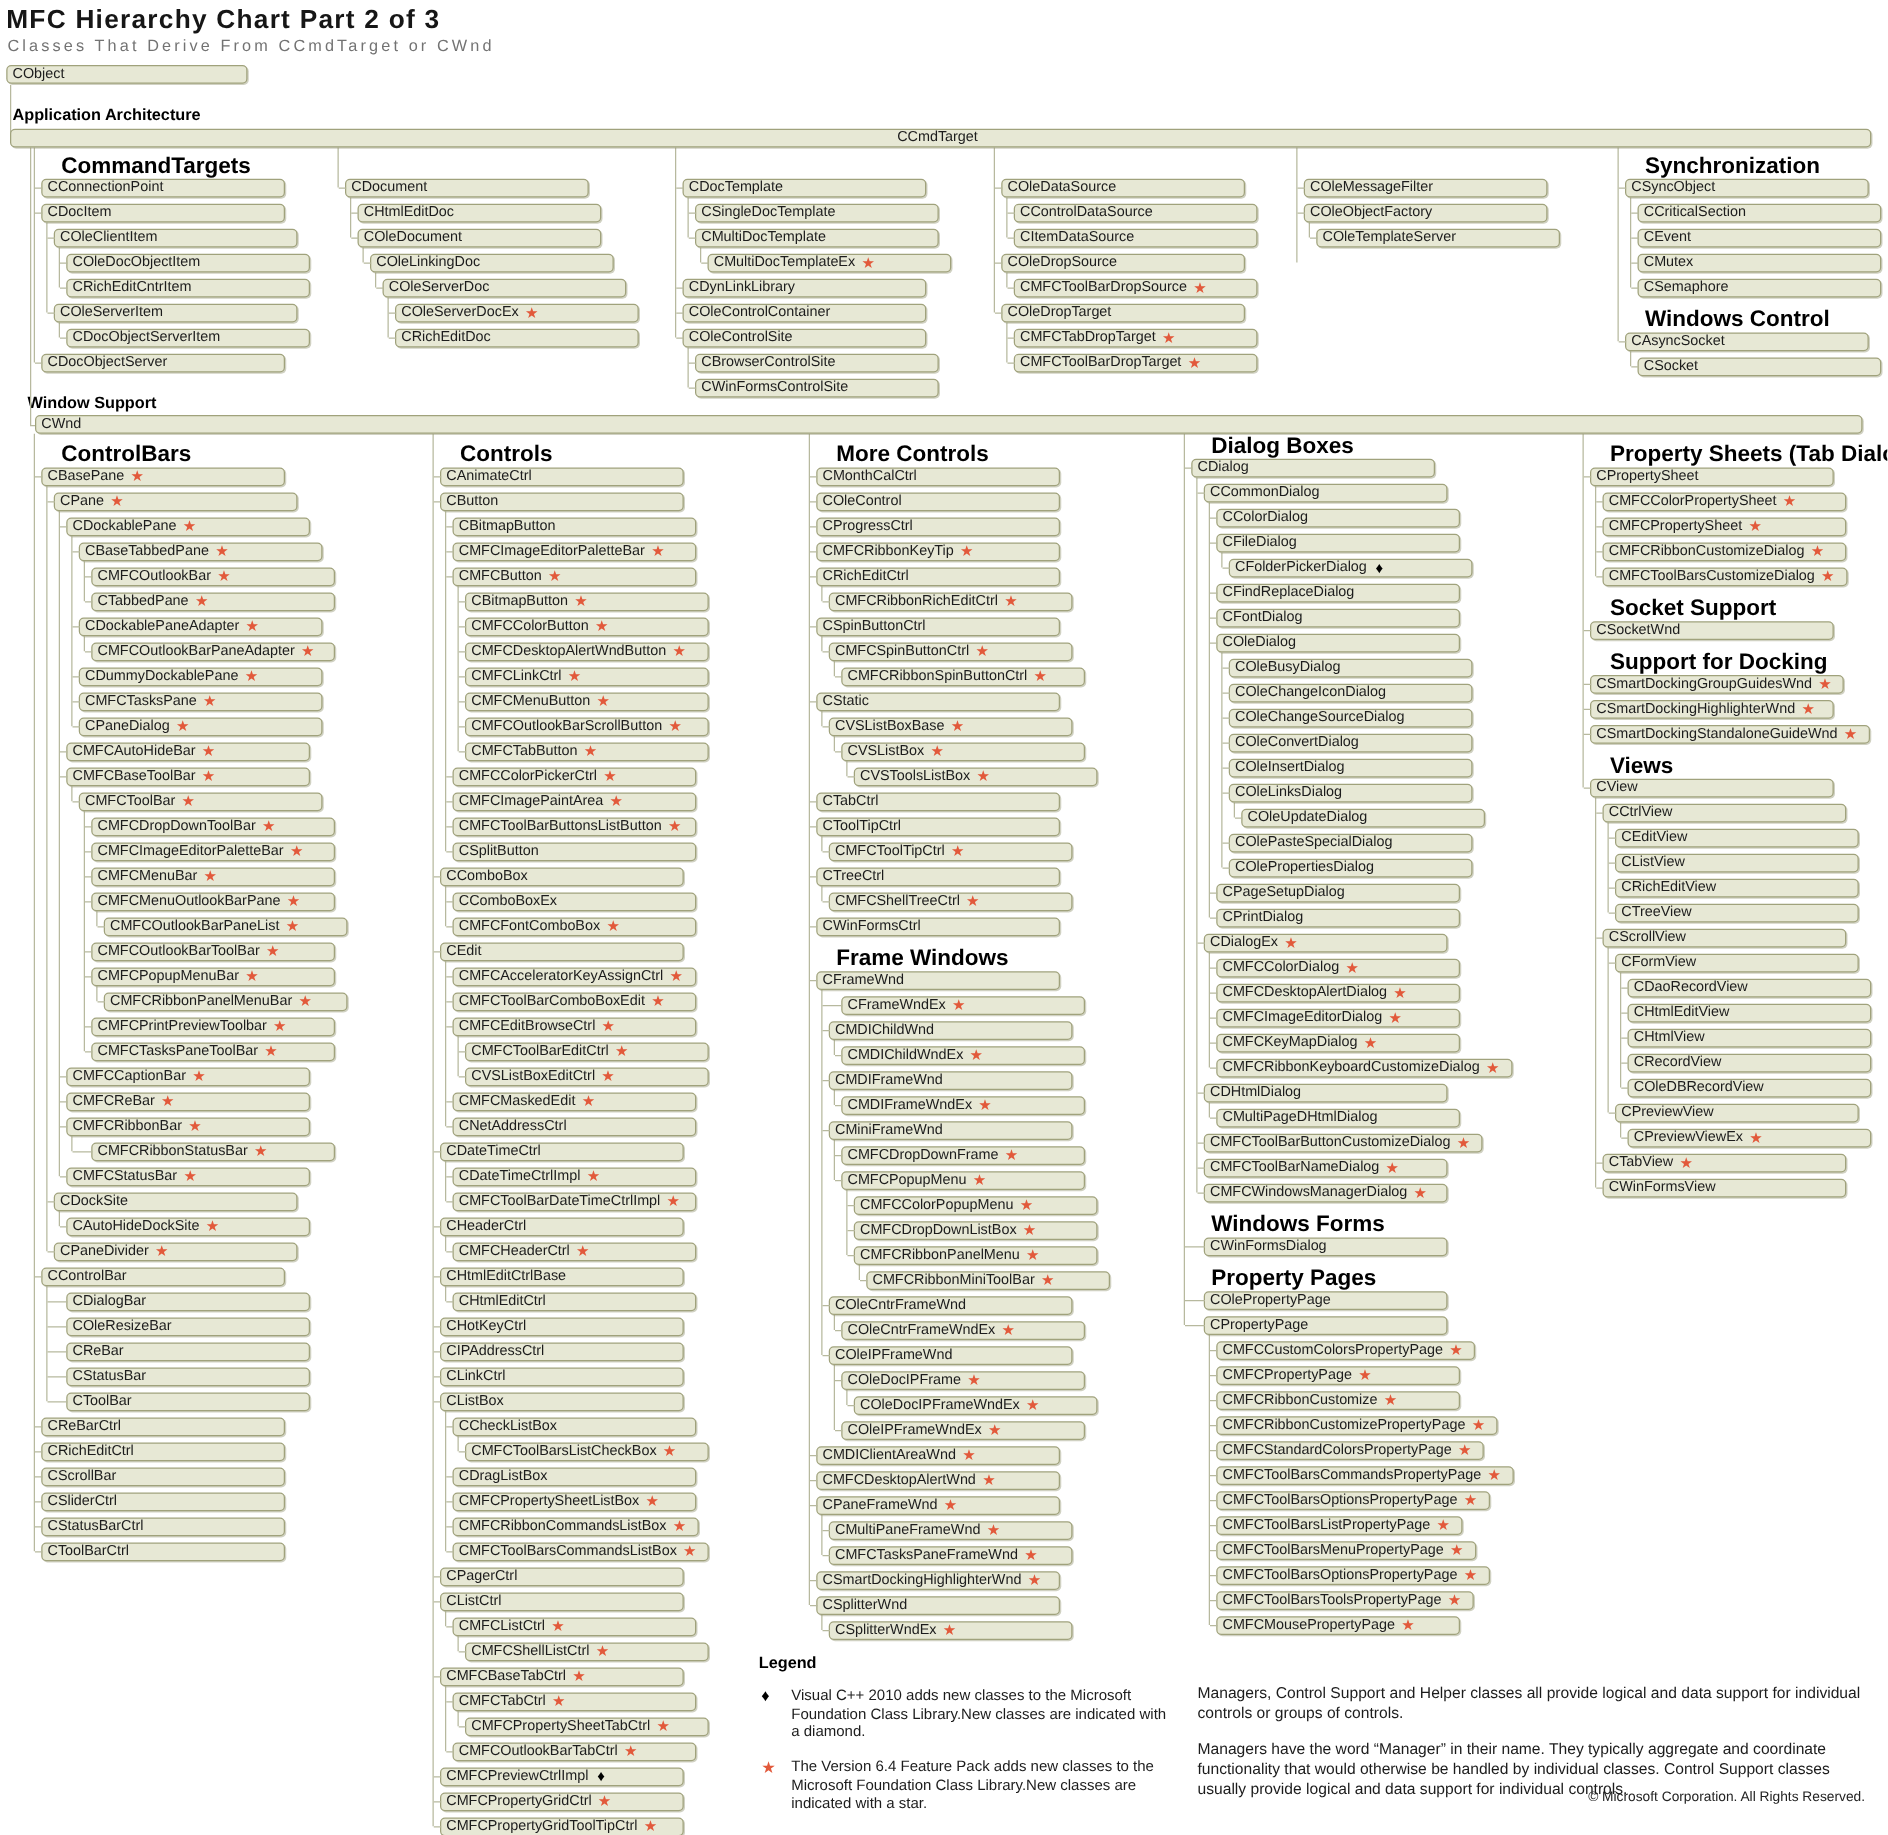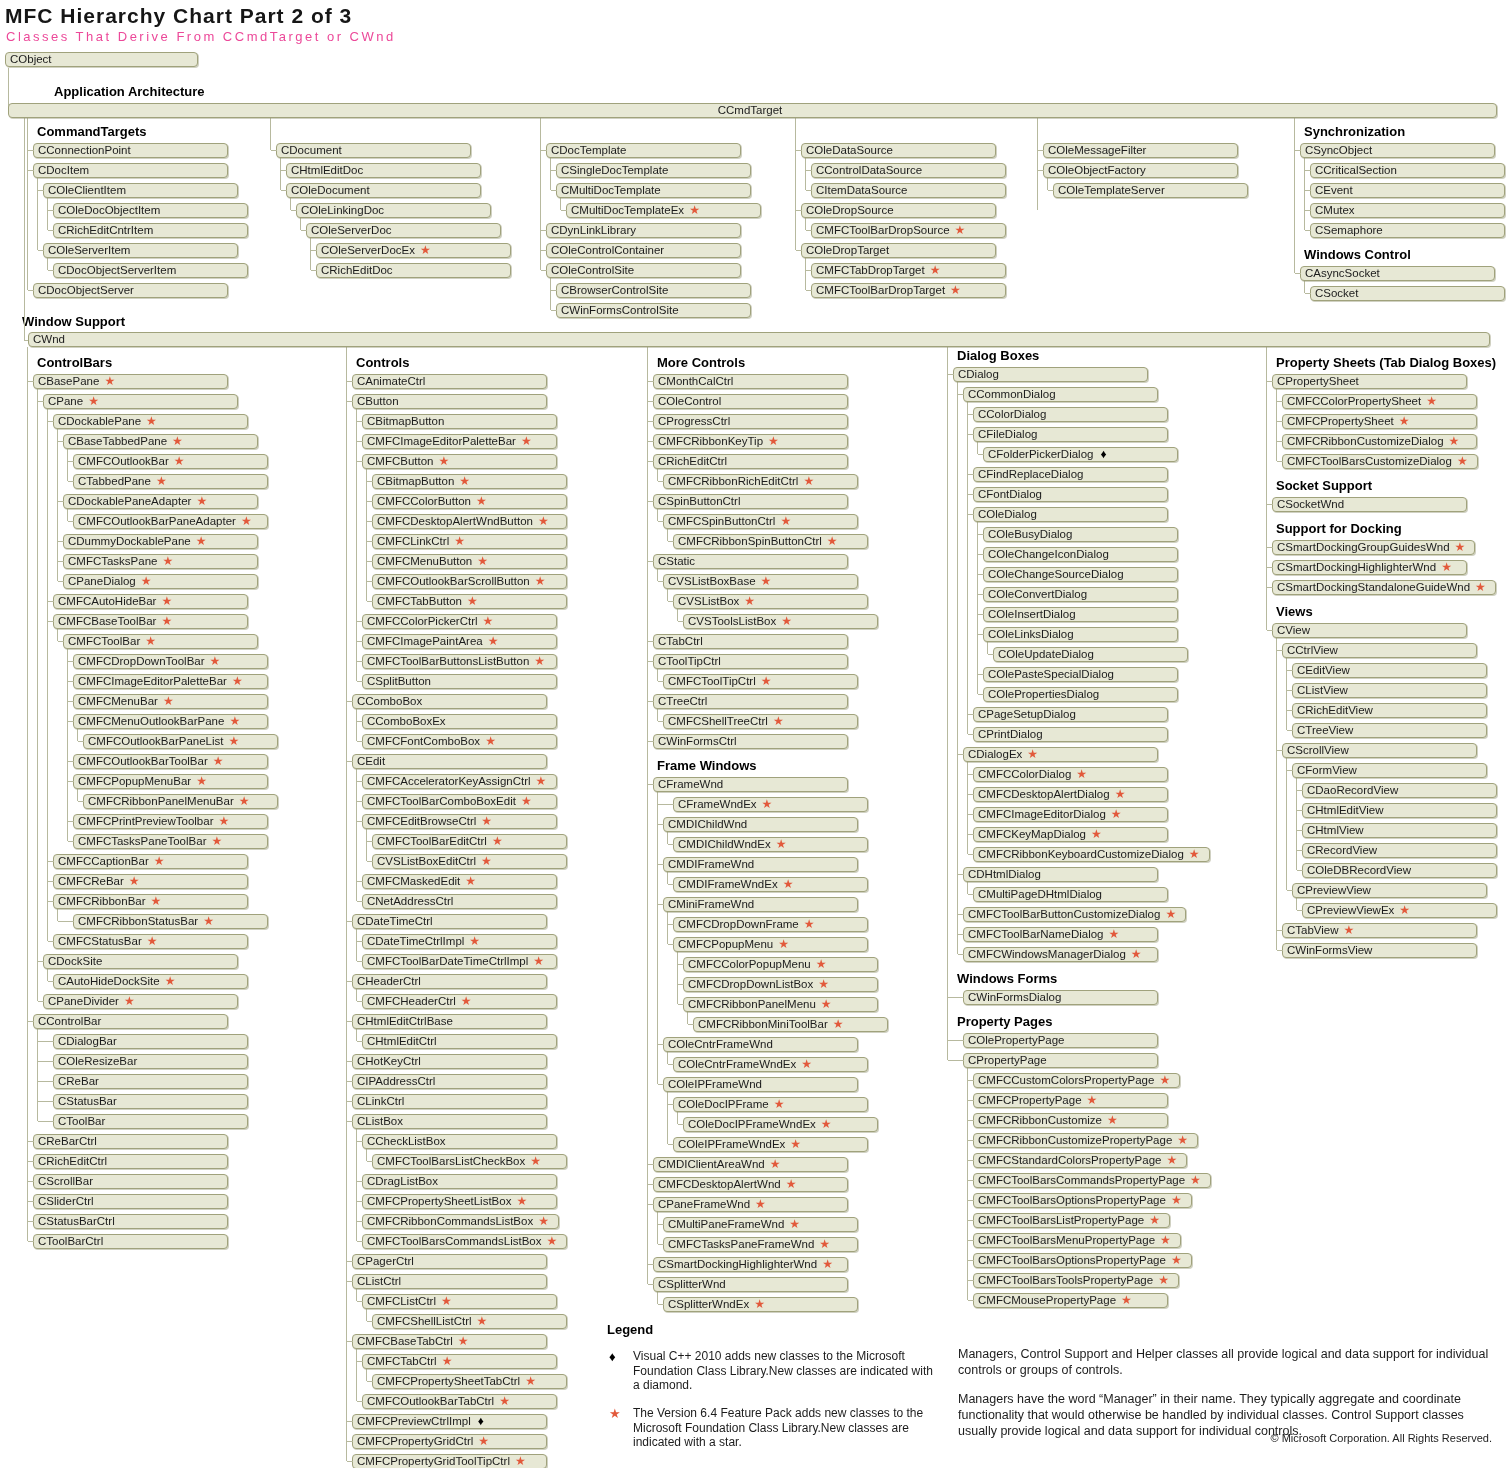--- a/index.html
+++ b/index.html
@@ -3,40 +3,40 @@
 <meta charset="utf-8">
 <style>
   :root{
     --box-fill:#e7e8d5; --box-border:#a0a27c; --line:#b7b99e;
     --star:#e2593b; --ink:#1c1c1c;
   }
   html,body{margin:0;padding:0;background:#fff;}
   .page{position:relative;width:1510px;height:1468px;background:#fff;overflow:hidden;
         font-family:"Liberation Sans",sans-serif;color:var(--ink);}
   .title{position:absolute;left:5px;top:4px;font-size:21px;font-weight:bold;letter-spacing:1px;color:#161616;}
-  .subtitle{position:absolute;left:6px;top:29px;font-size:13px;letter-spacing:2.5px;color:#ec4899;}
+  .subtitle{position:absolute;left:6px;top:29px;font-size:13px;letter-spacing:2.5px;color:#737373;}
   .box{position:relative;box-sizing:border-box;height:15px;min-width:195px;width:max-content;
        margin-bottom:5px;padding:0 9px 0 4px;background:var(--box-fill);
        border:1px solid var(--box-border);border-radius:4px;
        box-shadow:1px 1px 0 rgba(150,152,120,.45);
        font-size:11.5px;line-height:13px;white-space:nowrap;z-index:1;}
   .box::before{content:"";position:absolute;left:-6px;top:6px;width:6px;height:0;
        border-top:1px solid var(--line);}
   .box.xd{margin-left:10px;}
   .box.xd::before{left:-16px;width:16px;}
   .box.nostub::before{display:none;}
   .lbl{vertical-align:top;}
   .mark{vertical-align:top;margin-left:5px;font-size:12px;line-height:13px;}
   .mark.star{color:var(--star);}
   .mark.diamond{color:#000;font-size:12px;margin-left:7px;}
   .kids{margin-left:10px;position:relative;}
   .kids.x2{margin-left:20px;}
   .trunk{position:absolute;left:-6px;width:0;border-left:1px solid var(--line);z-index:0;}
   .col{position:absolute;}
-  .sec-h{font-weight:bold;font-size:13px;line-height:14px;height:14px;margin:10px 0 4px 4px;white-space:nowrap;color:#000;}
+  .sec-h{font-weight:bold;font-size:18px;line-height:14px;height:14px;margin:10px 0 4px 16px;white-space:nowrap;color:#000;}
   .sec-h:first-child{margin-top:0;}
   .cobject{position:absolute;left:5px;top:52px;width:193px;min-width:0;}
   .ccmdtarget{position:absolute;left:8px;top:103px;width:1489px;min-width:0;text-align:center;}
   .cwnd{position:absolute;left:28px;top:332px;width:1462px;min-width:0;}
   .free-h{position:absolute;font-weight:bold;font-size:13px;color:#000;white-space:nowrap;}
   .vline{position:absolute;width:0;border-left:1px solid var(--line);}
   .hline{position:absolute;height:0;border-top:1px solid var(--line);}
   .legend{position:absolute;left:607px;top:1322px;width:330px;}
   .legend-h{font-weight:bold;font-size:13px;margin-bottom:12px;color:#000;}
   .legend-item{display:flex;margin-bottom:13px;font-size:12px;line-height:1.22;}
@@ -49,21 +49,21 @@
 </style>
 </head>
 <body>
 
 <div class="page">
   <div class="title">MFC Hierarchy Chart Part 2 of 3</div>
   <div class="subtitle">Classes That Derive From CCmdTarget or CWnd</div>
 
   <div class="box nostub cobject"><span class="lbl">CObject</span></div>
 
-  <div class="free-h" style="left:10px;top:84px;margin-left:44px;">Application Architecture</div>
+  <div class="free-h" style="left:10px;top:84px;">Application Architecture</div>
   <div class="box nostub ccmdtarget"><span class="lbl">CCmdTarget</span></div>
 
   <div class="free-h" style="left:22px;top:314px;">Window Support</div>
   <div class="box nostub cwnd"><span class="lbl">CWnd</span></div>
 
   <div class="vline" style="left:8px;top:68px;height:43px;"></div>
   <div class="vline" style="left:24px;top:118px;height:222px;"></div>
   <div class="hline" style="left:24px;top:340px;width:4px;"></div>
 
   <div>

